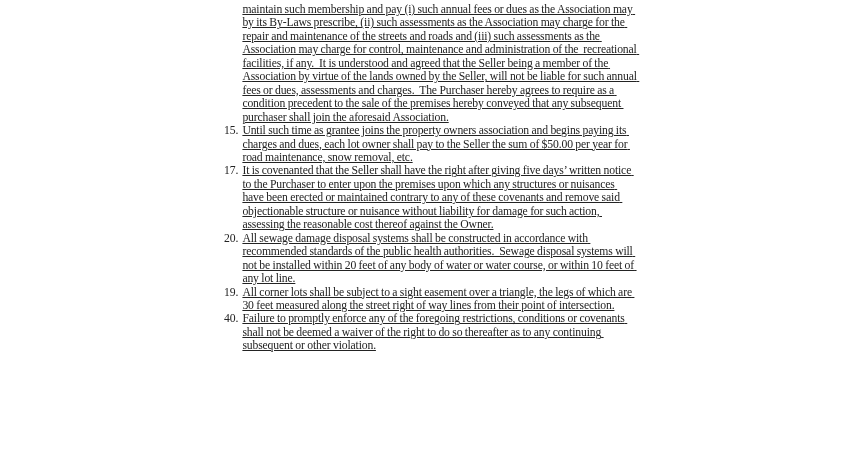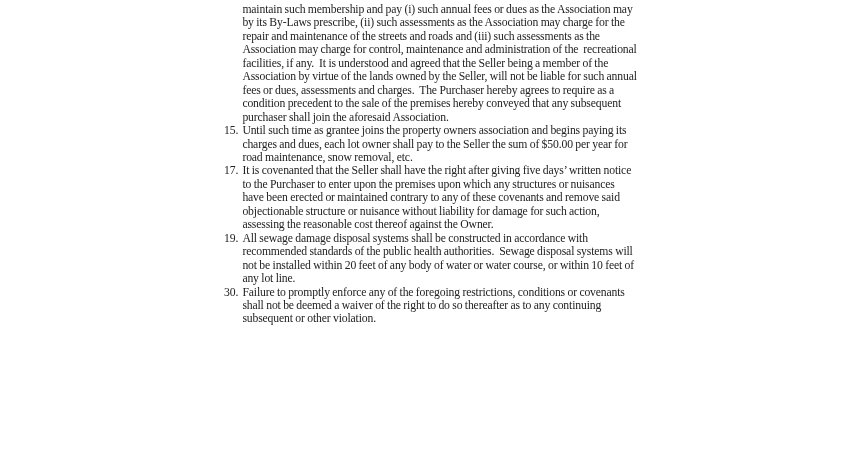--- a/index.html
+++ b/index.html
@@ -22,20 +22,21 @@
     width: 414px;
   }
   .para {
     margin: 0;
     font-size: 11.7px;
     line-height: 13.45px;
     letter-spacing: -0.15px;
     word-spacing: -0.3px;
     white-space: pre-wrap;
     text-align: left;
+    text-decoration: underline;
   }
   .cont {
     margin-left: 18.4px;
   }
   .item {
     padding-left: 18.4px;
     text-indent: -18.4px;
   }
   .num {
     display: inline-block;
@@ -50,20 +51,21 @@
 
   <p class="para cont">maintain such membership and pay (i) such annual fees or dues as the Association may by its By-Laws prescribe, (ii) such assessments as the Association may charge for the repair and maintenance of the streets and roads and (iii) such assessments as the Association may charge for control, maintenance and administration of the  recreational facilities, if any.  It is understood and agreed that the Seller being a member of the Association by virtue of the lands owned by the Seller, will not be liable for such annual fees or dues, assessments and charges.  The Purchaser hereby agrees to require as a condition precedent to the sale of the premises hereby conveyed that any subsequent purchaser shall join the aforesaid Association.</p>
 
   <div>
 
     <p class="para item"><span class="num">15.</span><span>Until such time as grantee joins the property owners association and begins paying its charges and dues, each lot owner shall pay to the Seller the sum of $50.00 per year for road maintenance, snow removal, etc.</span></p>
 
 
     <p class="para item"><span class="num">17.</span><span>It is covenanted that the Seller shall have the right after giving five days’ written notice to the Purchaser to enter upon the premises upon which any structures or nuisances have been erected or maintained contrary to any of these covenants and remove said objectionable structure or nuisance without liability for damage for such action, assessing the reasonable cost thereof against the Owner.</span></p>
 
-    <p class="para item"><span class="num">19.</span><span>All sewage damage disposal systems shall be constructed in accordance with recommended standards of the public health authorities.  Sewage disposal systems will not be installed within 20 feet of any body of water or water course, or within 10 feet of any lot line.</span></p>
+    <p class="para item"><span class="num">20.</span><span>All sewage damage disposal systems shall be constructed in accordance with recommended standards of the public health authorities.  Sewage disposal systems will not be installed within 20 feet of any body of water or water course, or within 10 feet of any lot line.</span></p>
 
+    <p class="para item"><span class="num">19.</span><span>All corner lots shall be subject to a sight easement over a triangle, the legs of which are 30 feet measured along the street right of way lines from their point of intersection.</span></p>
 
-    <p class="para item"><span class="num">30.</span><span>Failure to promptly enforce any of the foregoing restrictions, conditions or covenants shall not be deemed a waiver of the right to do so thereafter as to any continuing subsequent or other violation.</span></p>
+    <p class="para item"><span class="num">40.</span><span>Failure to promptly enforce any of the foregoing restrictions, conditions or covenants shall not be deemed a waiver of the right to do so thereafter as to any continuing subsequent or other violation.</span></p>
 
 
   </div>
 </div>
 
 </body></html>

